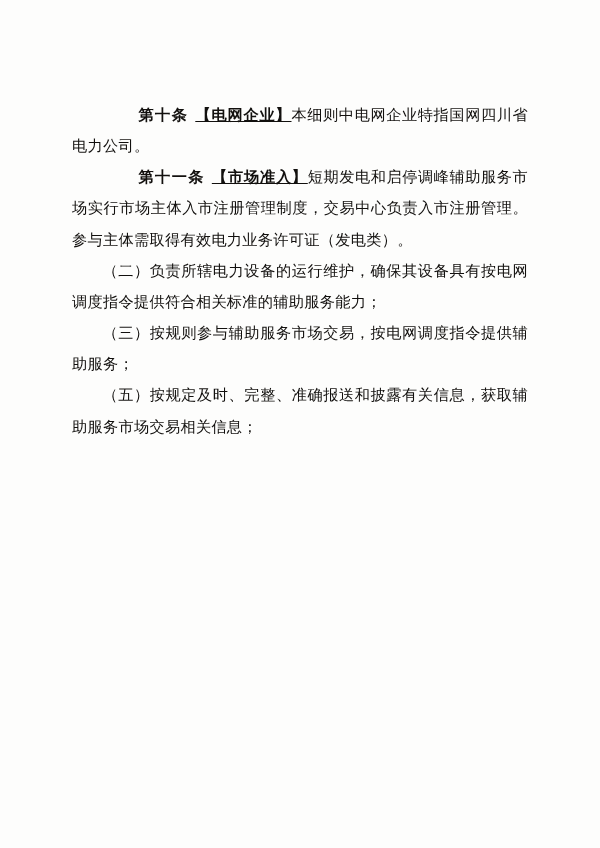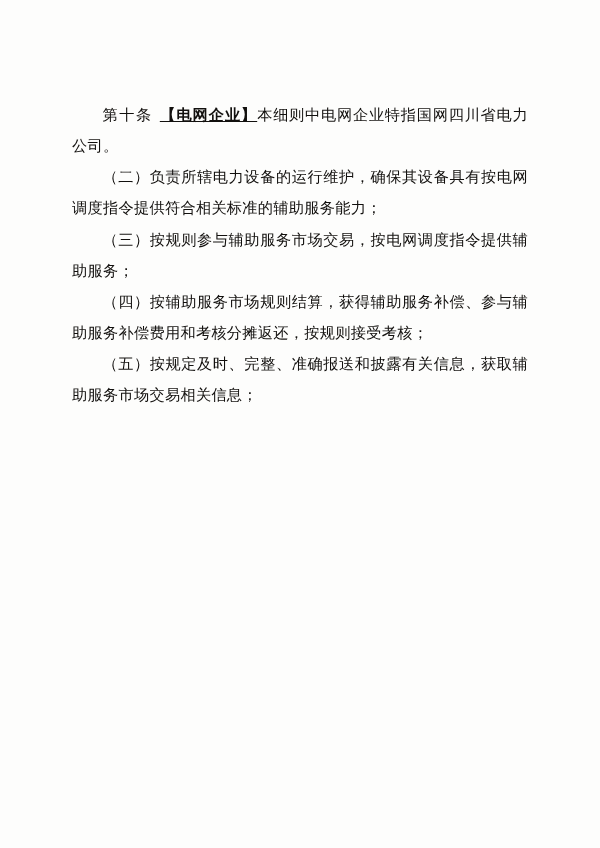--- a/index.html
+++ b/index.html
@@ -27,22 +27,23 @@
     color: #12100e;
     text-align: justify;
     text-justify: inter-ideograph;
     letter-spacing: 0.3px;
   }
   .para {
     margin: 0 0 0 0;
     text-indent: 2em;
   }
   .art-label {
-    font-weight: 400;
+    font-weight: 700;
     letter-spacing: 1.2px;
+    margin-left: 36px;
   }
   .term {
     font-weight: 700;
     letter-spacing: 0.5px;
     text-decoration: underline;
   }
   .sp {
     display: inline-block;
     width: 0.45em;
   }
@@ -50,34 +51,34 @@
 </head>
 <body>
 
 <div class="page">
   <div class="doc-body">
 
     <p class="para">
       <span class="art-label">第十条</span><span class="sp"></span><span class="term">【电网企业】</span><span>本细则中电网企业特指国网四川省电力公司。</span>
     </p>
 
+    <p class="para">
+      <span class="art-label">第十一条</span><span class="sp"></span><span class="term">【市场准入】</span><span>短期发电和启停调峰辅助服务市场实行市场主体入市注册管理制度，交易中心负责入市注册管理。参与主体需取得有效电力业务许可证（发电类）。</span>
+    </p>
 
 
 
     <p class="para">
       <span>（二）负责所辖电力设备的运行维护，确保其设备具有按电网调度指令提供符合相关标准的辅助服务能力；</span>
     </p>
 
     <p class="para">
       <span>（三）按规则参与辅助服务市场交易，按电网调度指令提供辅助服务；</span>
     </p>
 
-    <p class="para">
-      <span>（四）按辅助服务市场规则结算，获得辅助服务补偿、参与辅助服务补偿费用和考核分摊返还，按规则接受考核；</span>
-    </p>
 
     <p class="para">
       <span>（五）按规定及时、完整、准确报送和披露有关信息，获取辅助服务市场交易相关信息；</span>
     </p>
 
 
 
 
   </div>
 </div>

